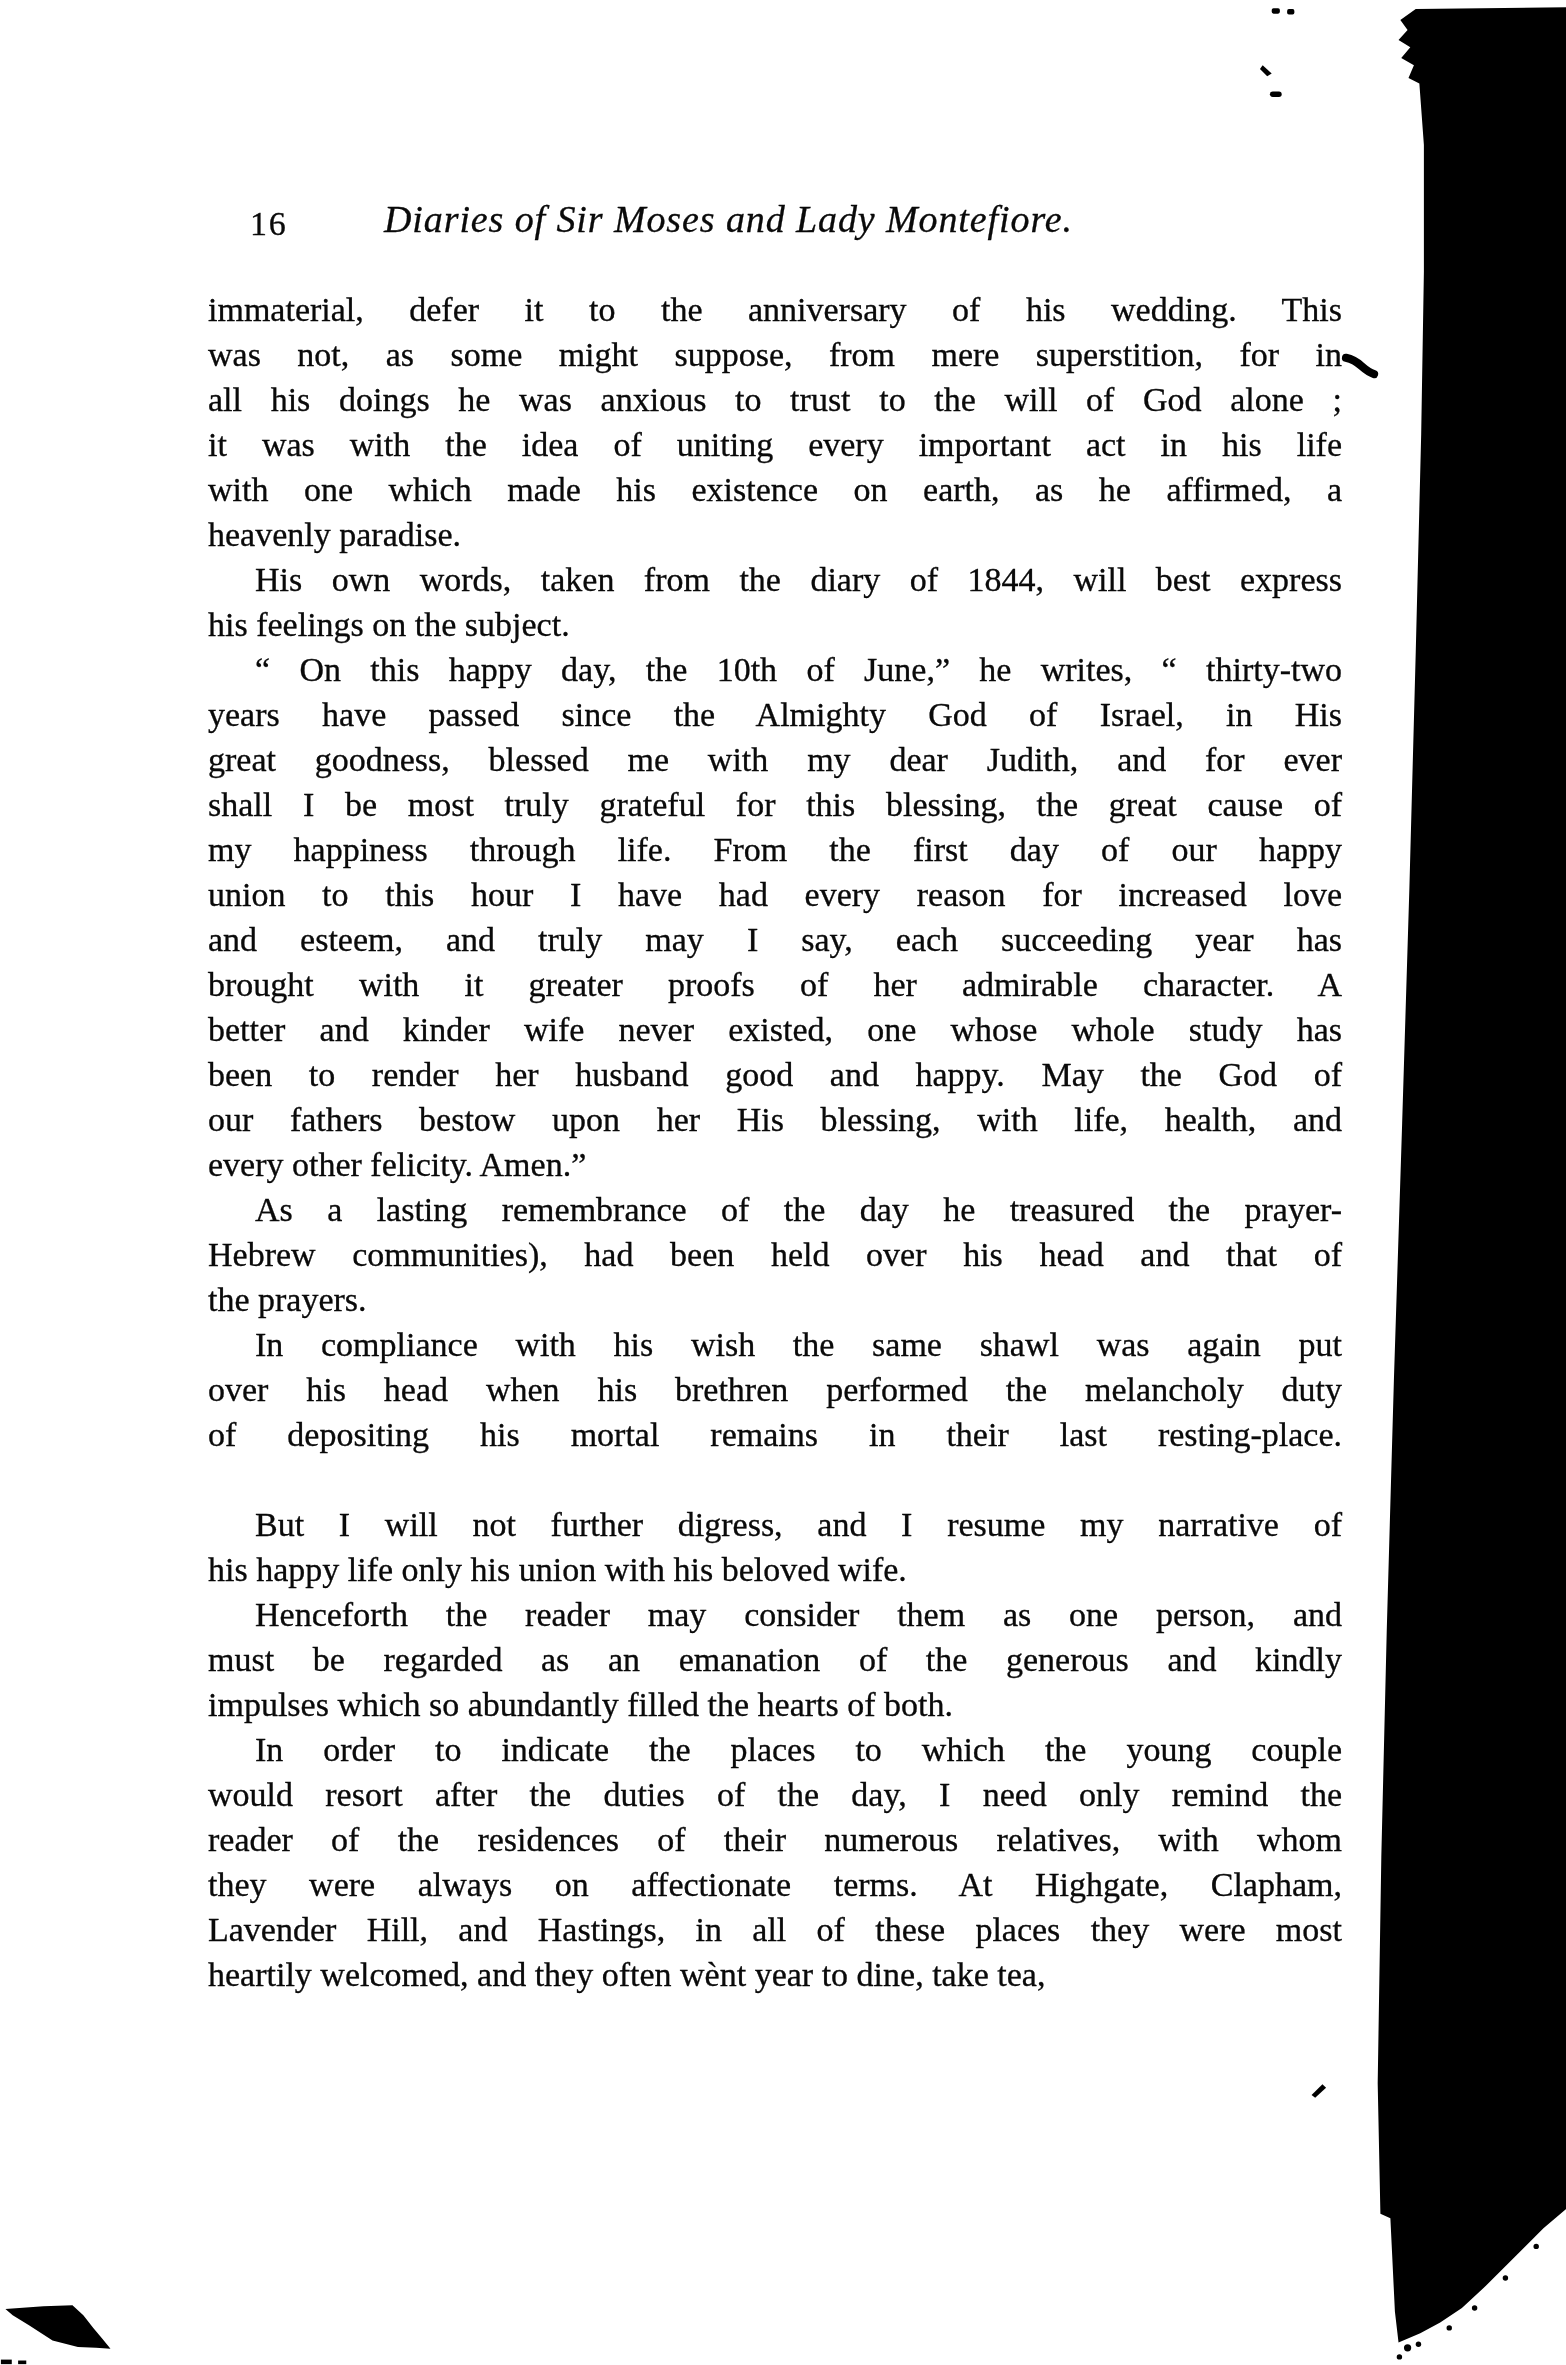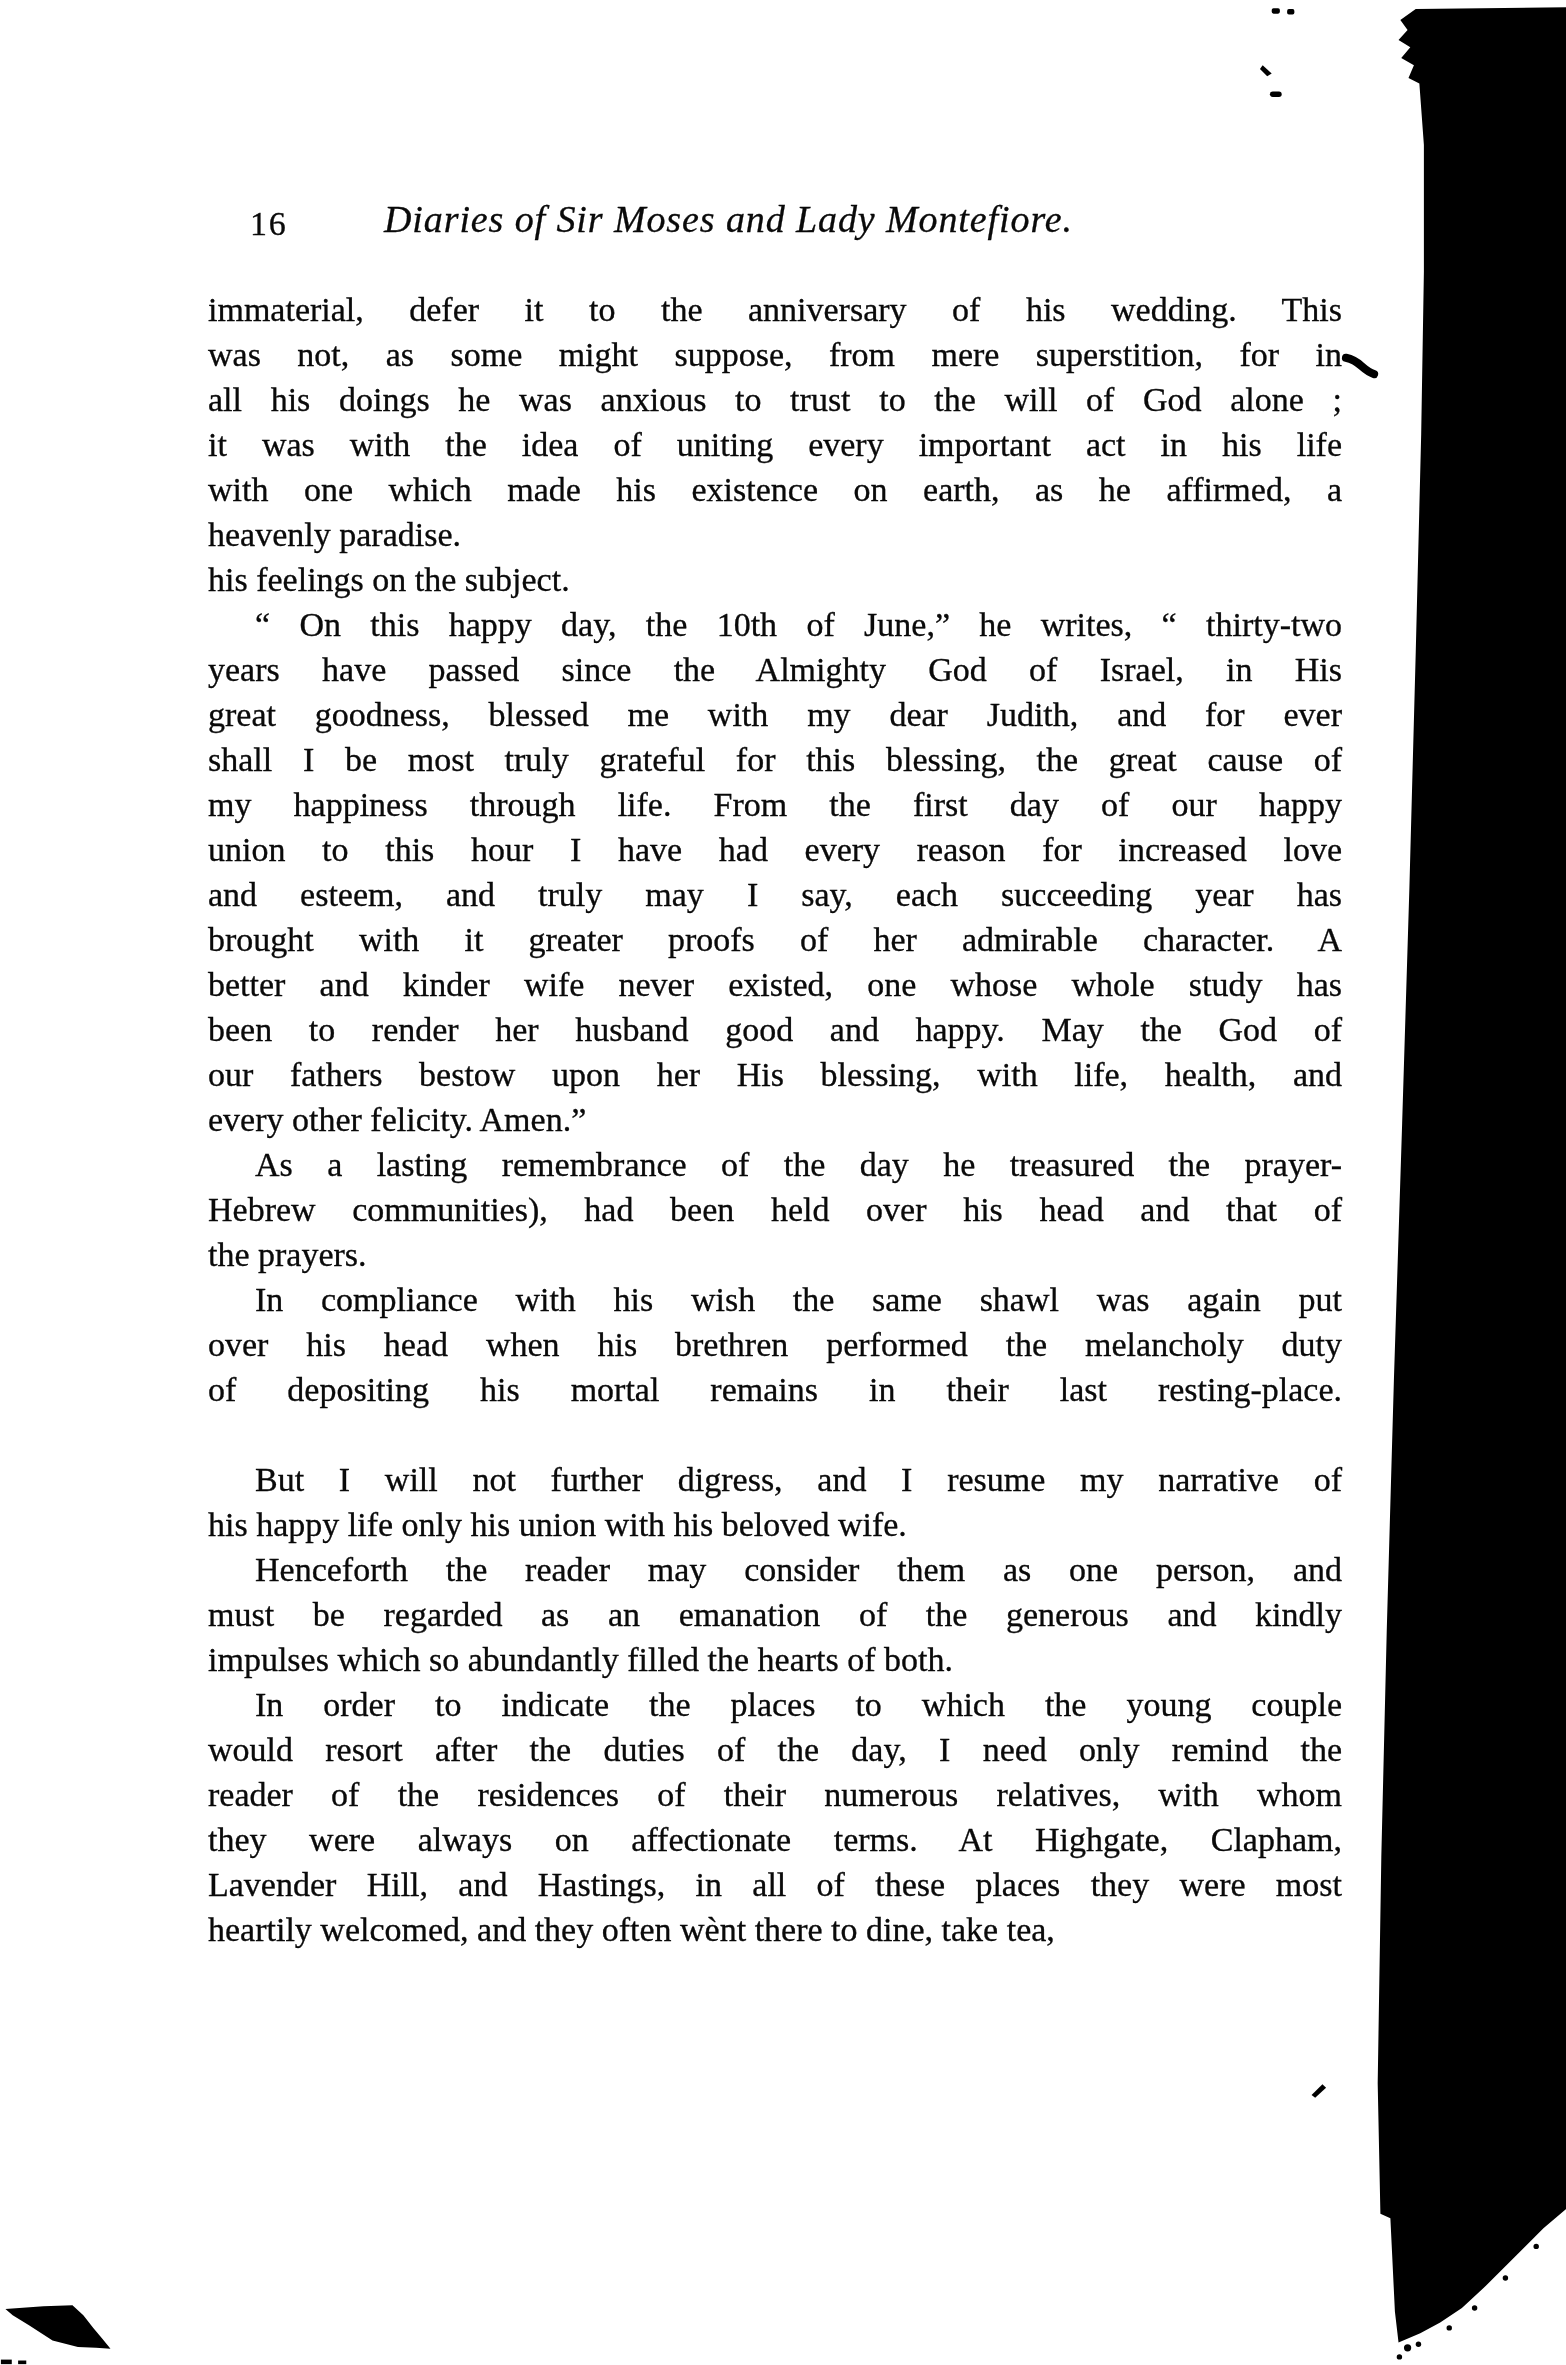--- a/index.html
+++ b/index.html
@@ -46,20 +46,21 @@
   <span class="pagenum">16</span>
   <span class="running-title">Diaries of Sir Moses and Lady Montefiore.</span>
 
   <main id="text-body">
       <div class="line">immaterial, defer it to the anniversary of his wedding.  This</div>
       <div class="line">was not, as some might suppose, from mere superstition, for in</div>
       <div class="line">all his doings he was anxious to trust to the will of God alone ;</div>
       <div class="line">it was with the idea of uniting every important act in his life</div>
       <div class="line">with one which made his existence on earth, as he affirmed, a</div>
       <div class="line last">heavenly paradise.</div>
+      <div class="line indent">His own words, taken from the diary of 1844, will best express</div>
       <div class="line last">his feelings on the subject.</div>
       <div class="line indent">“ On this happy day, the 10th of June,” he writes, “ thirty-two</div>
       <div class="line">years have passed since the Almighty God of Israel, in His</div>
       <div class="line">great goodness, blessed me with my dear Judith, and for ever</div>
       <div class="line">shall I be most truly grateful for this blessing, the great cause of</div>
       <div class="line">my happiness through life.  From the first day of our happy</div>
       <div class="line">union to this hour I have had every reason for increased love</div>
       <div class="line">and esteem, and truly may I say, each succeeding year has</div>
       <div class="line">brought with it greater proofs of her admirable character.  A</div>
       <div class="line">better and kinder wife never existed, one whose whole study has</div>
@@ -76,21 +77,21 @@
       <div class="line indent">But I will not further digress, and I resume my narrative of</div>
       <div class="line last">his happy life only his union with his beloved wife.</div>
       <div class="line indent">Henceforth the reader may consider them as one person, and</div>
       <div class="line">must be regarded as an emanation of the generous and kindly</div>
       <div class="line last">impulses which so abundantly filled the hearts of both.</div>
       <div class="line indent">In order to indicate the places to which the young couple</div>
       <div class="line">would resort after the duties of the day, I need only remind the</div>
       <div class="line">reader of the residences of their numerous relatives, with whom</div>
       <div class="line">they were always on affectionate terms.  At Highgate, Clapham,</div>
       <div class="line">Lavender Hill, and Hastings, in all of these places they were most</div>
-      <div class="line last">heartily welcomed, and they often wènt there to dine, take tea,</div>
+      <div class="line last">heartily welcomed, and they often wènt year to dine, take tea,</div>
     </main>
 
   <svg class="artifacts" width="1567" height="2366" viewBox="0 0 1730 2612" aria-hidden="true">
 
     <path fill="#000" d="M1563 10 L1730 8 L1730 2438
          L1704 2460 L1672 2492 L1641 2523 L1614 2548 L1590 2564 L1568 2576 L1544 2586
          L1540 2552 L1537 2490 L1535 2449 L1524 2444
          L1521 2300 L1525 2050 L1531 1800 L1539 1520 L1548 1240 L1556 980 L1563 720
          L1569 480 L1572 300 L1572 160 L1567 92
          L1555 86 L1561 72 L1547 64 L1557 52 L1544 44 L1554 33 L1546 22 Z"></path>

